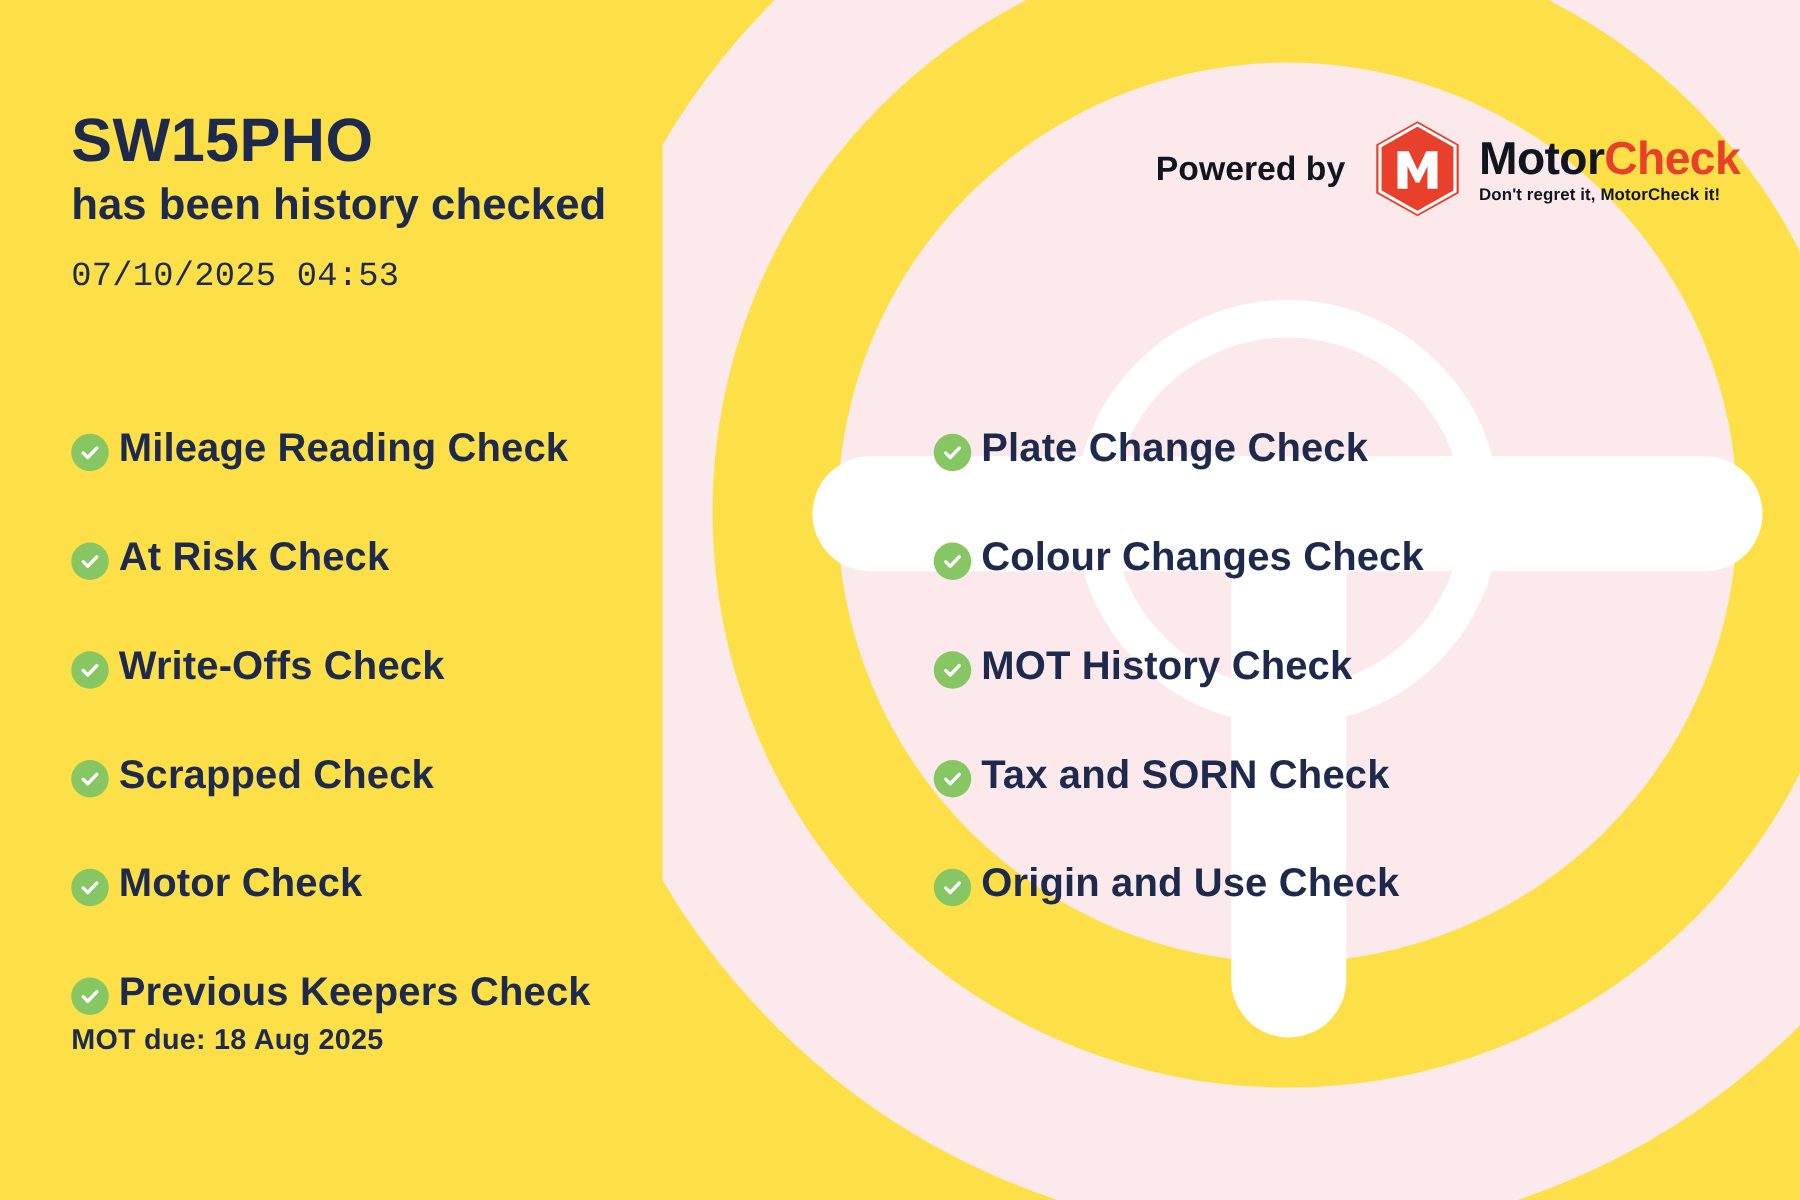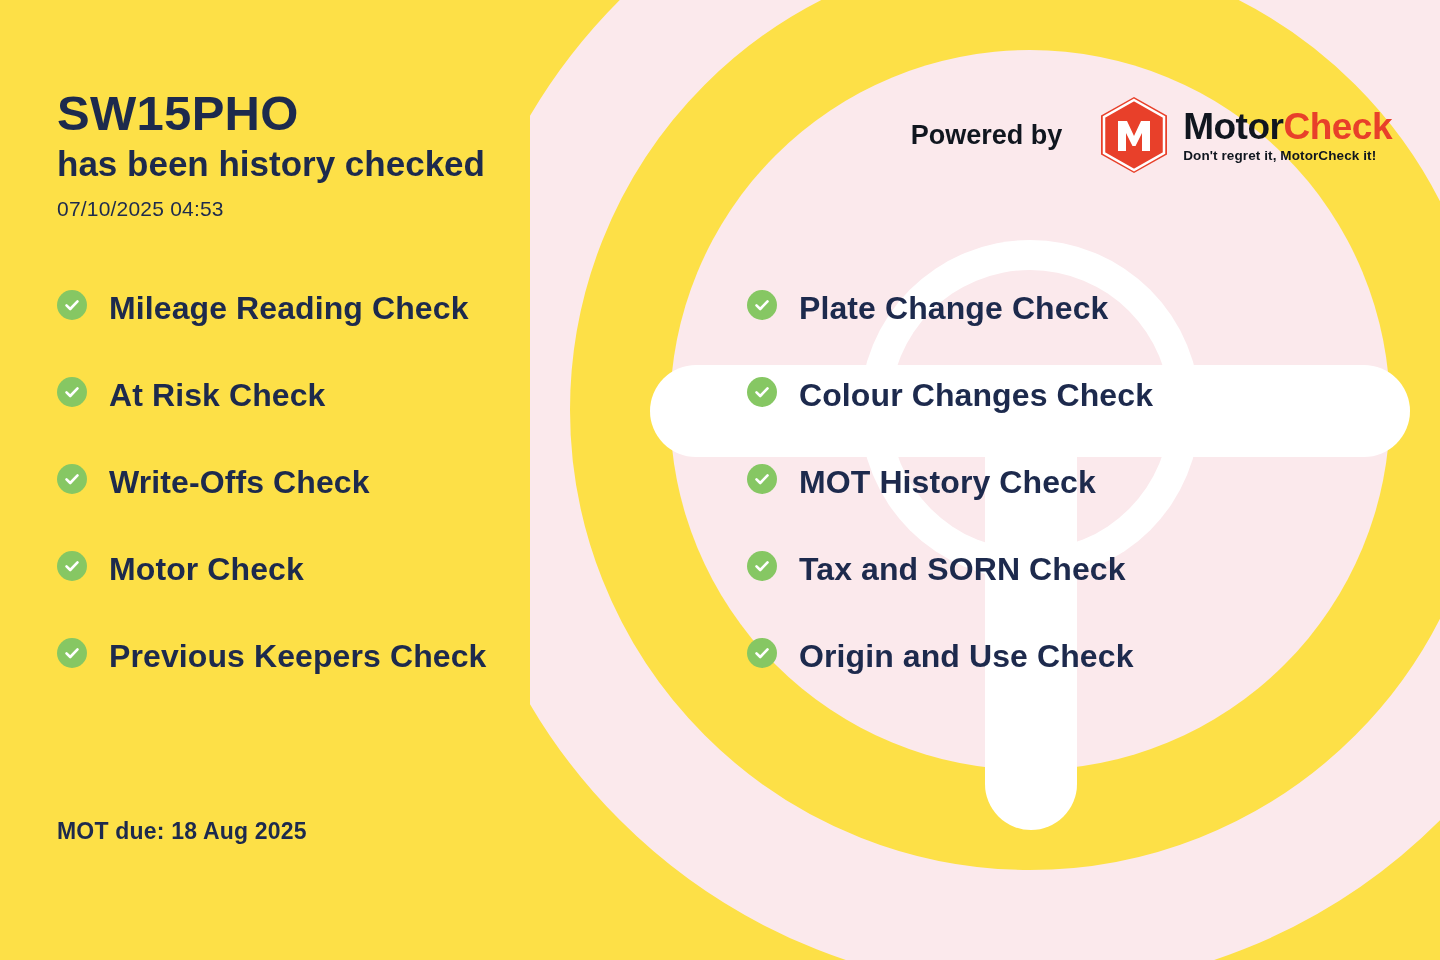--- a/index.html
+++ b/index.html
@@ -44,34 +44,35 @@
     line-height: 1.05;
   }
   .subtitle {
     font-size: 35px;
     font-weight: bold;
     color: #1d2a4d;
     line-height: 1.2;
     margin-top: 4px;
   }
   .timestamp {
-    font-size: 21px;
-    color: #1d2a4d;
-    margin-top: 12px;
+    font-size: 27px;
+    color: #1d2a4d;
+    margin-top: 22px;
     letter-spacing: 0.2px;
+    font-family: Liberation Mono, monospace;
   }
 
   
   .powered {
     position: absolute;
     right: 48px;
     top: 96px;
     display: flex;
     align-items: center;
-    gap: 36px;
+    gap: 22px;
   }
   .powered-label {
     font-size: 27px;
     font-weight: bold;
     color: #10161f;
     white-space: nowrap;
   }
   .logo {
     display: flex;
     align-items: center;
@@ -107,23 +108,23 @@
     left: 57px;
     top: 290px;
     width: 1290px;
     display: flex;
     gap: 0;
   }
   .col { width: 690px; }
   .col.right { width: 600px; }
   .check-row {
     display: flex;
-    align-items: flex-start;
+    align-items: flex-end;
     height: 87px;
-    gap: 22px;
+    gap: 8px;
   }
   .tick {
     flex: 0 0 auto;
     width: 30px;
     height: 30px;
     border-radius: 50%;
     background: #86c763;
     display: flex;
     align-items: center;
     justify-content: center;
@@ -223,20 +224,28 @@
             </svg>
         </span>
         <span class="check-label">Write-Offs Check</span>
       </div>
       <div class="check-row">
         <span class="tick">
           <svg viewBox="0 0 18 18" xmlns="http://www.w3.org/2000/svg" aria-hidden="true">
               <path d="M3.5 9.3 L7.2 13 L14.5 5.4" fill="none" stroke="#ffffff" stroke-width="2.6" stroke-linecap="round" stroke-linejoin="round"></path>
             </svg>
         </span>
+        <span class="check-label">Scrapped Check</span>
+      </div>
+      <div class="check-row">
+        <span class="tick">
+          <svg viewBox="0 0 18 18" xmlns="http://www.w3.org/2000/svg" aria-hidden="true">
+              <path d="M3.5 9.3 L7.2 13 L14.5 5.4" fill="none" stroke="#ffffff" stroke-width="2.6" stroke-linecap="round" stroke-linejoin="round"></path>
+            </svg>
+        </span>
         <span class="check-label">Motor Check</span>
       </div>
       <div class="check-row">
         <span class="tick">
           <svg viewBox="0 0 18 18" xmlns="http://www.w3.org/2000/svg" aria-hidden="true">
               <path d="M3.5 9.3 L7.2 13 L14.5 5.4" fill="none" stroke="#ffffff" stroke-width="2.6" stroke-linecap="round" stroke-linejoin="round"></path>
             </svg>
         </span>
         <span class="check-label">Previous Keepers Check</span>
       </div>

